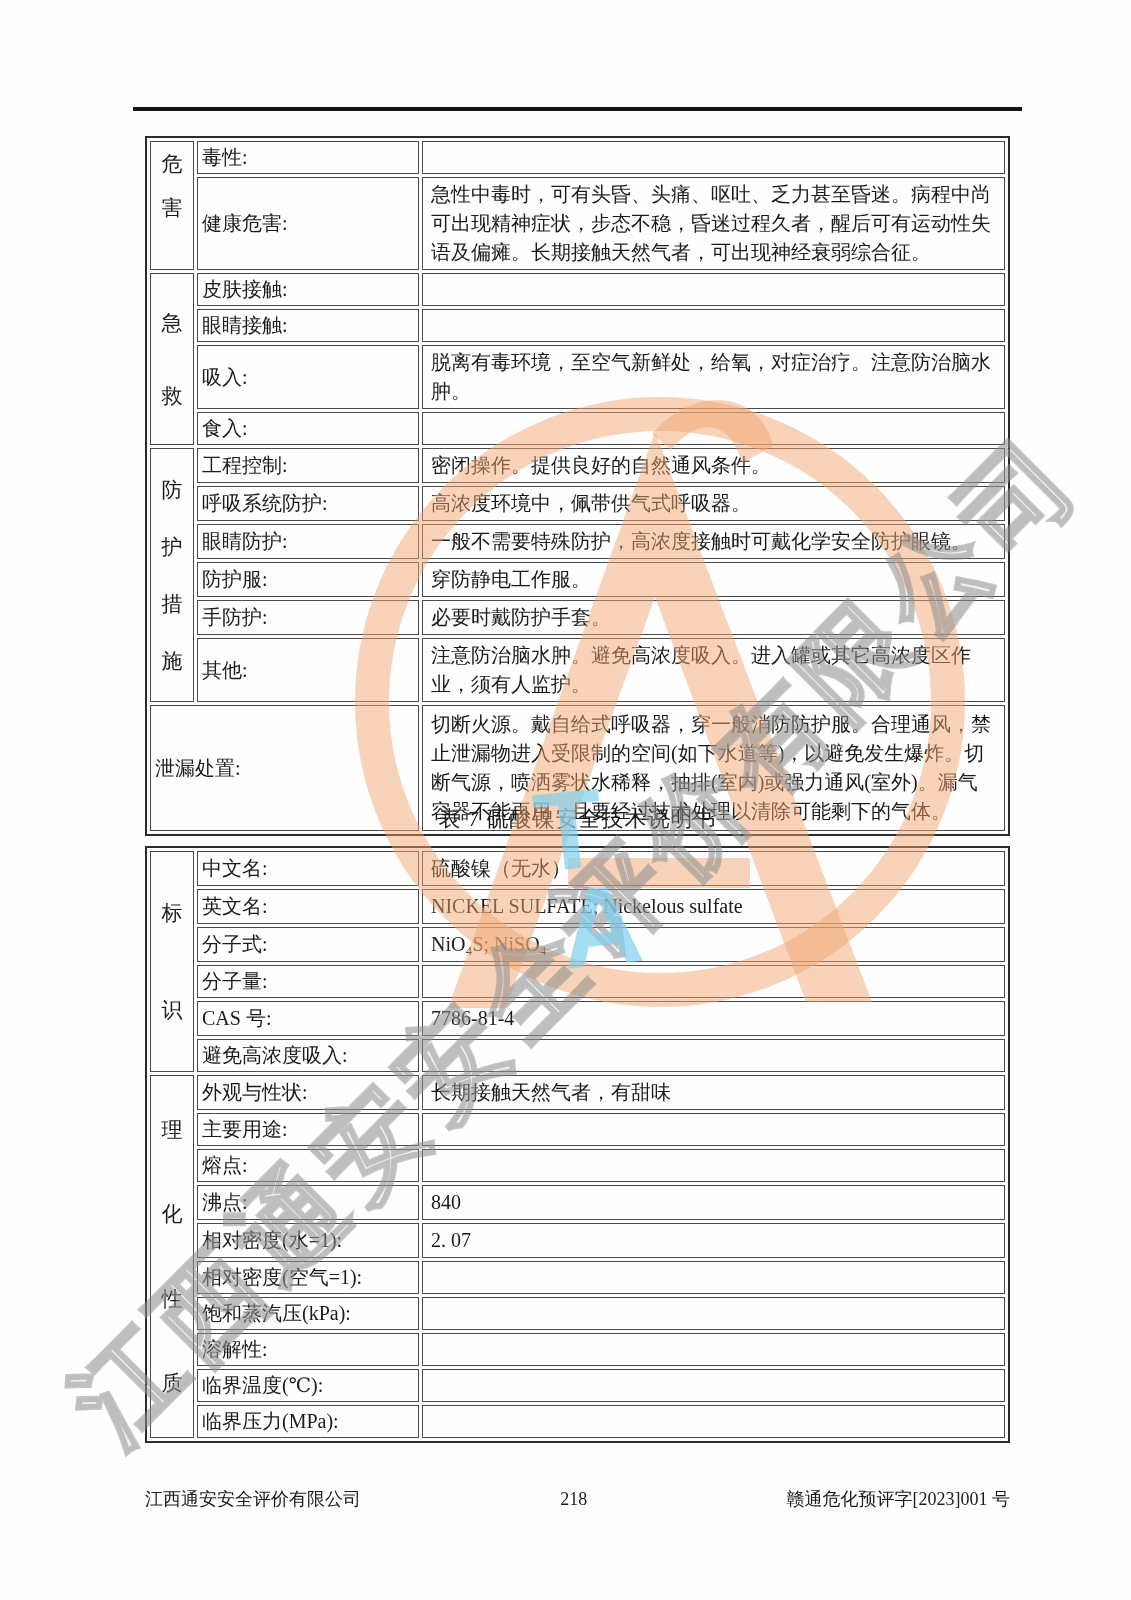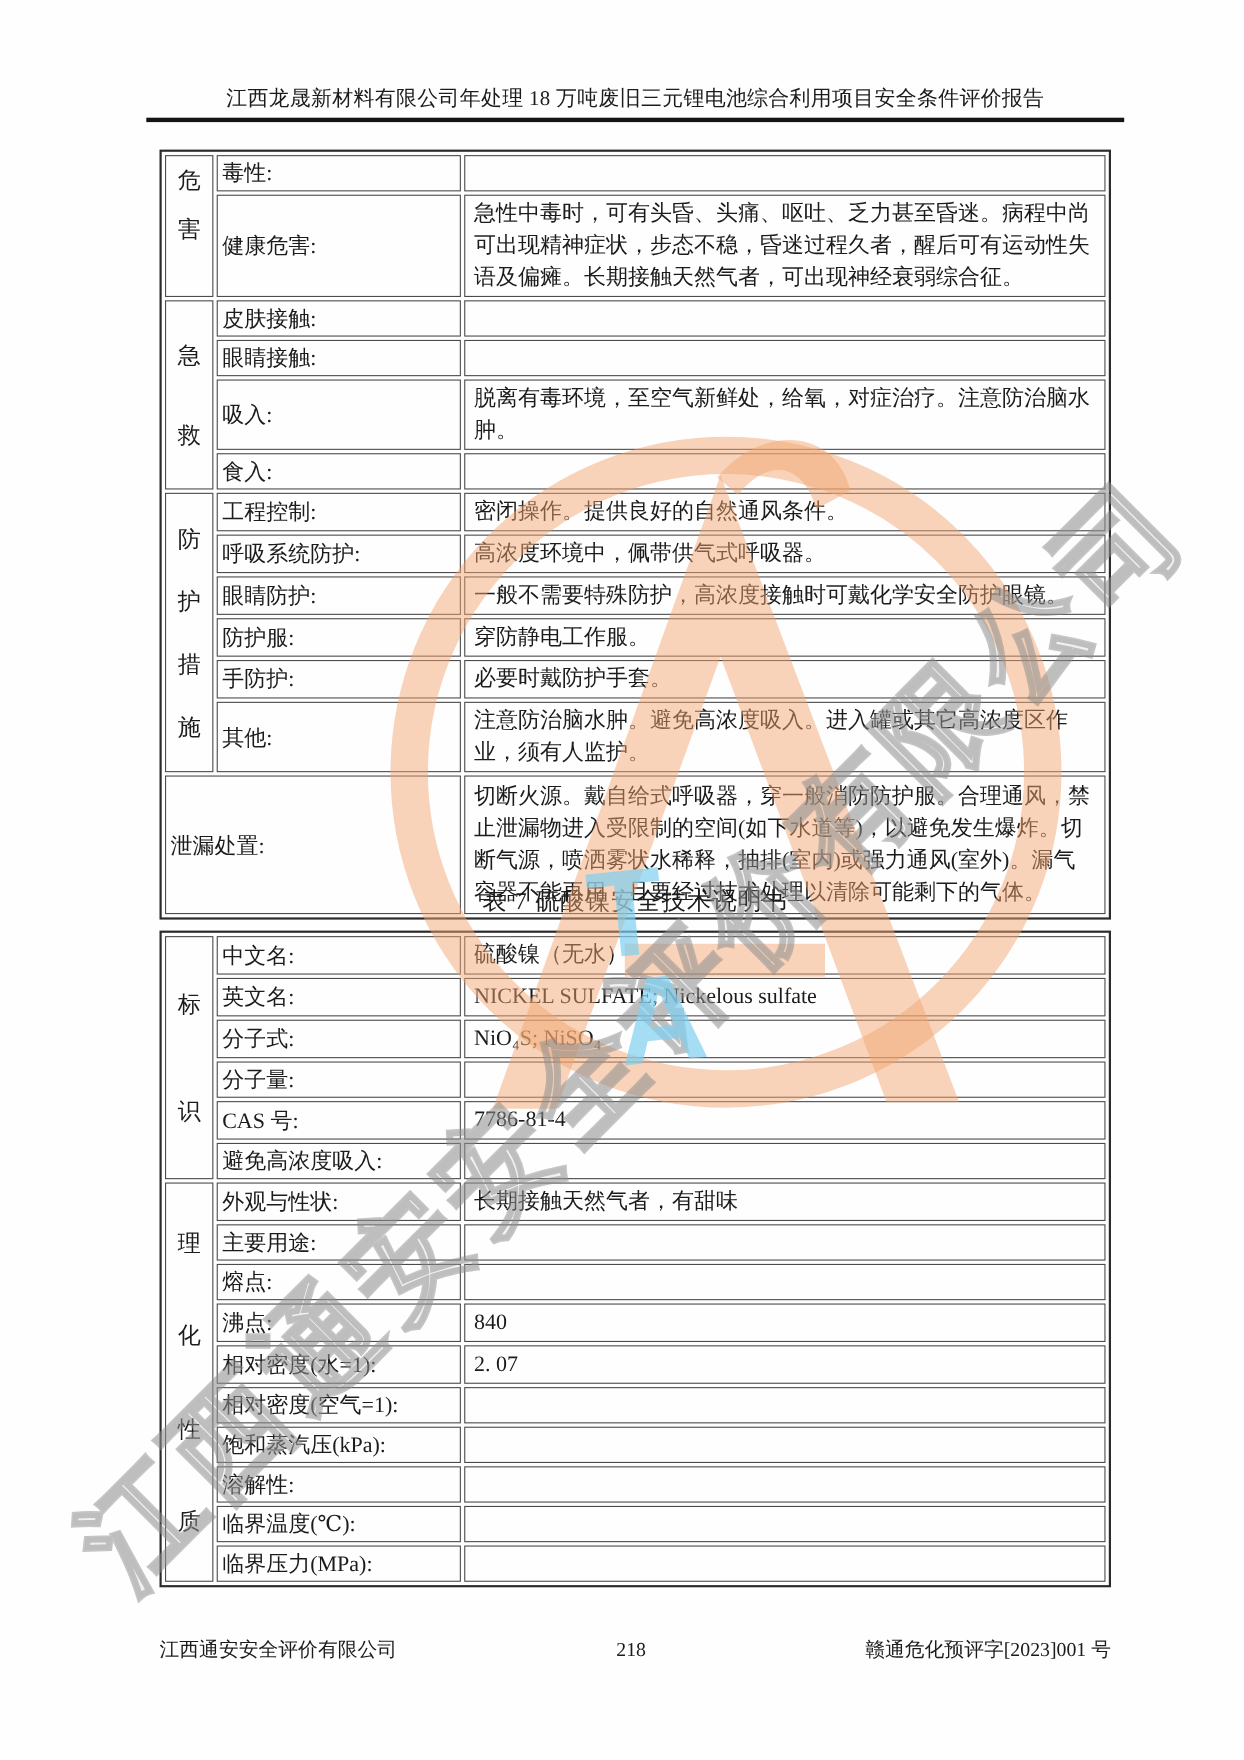--- a/index.html
+++ b/index.html
@@ -78,21 +78,20 @@
         <path d="M 568 858 L 750 858 L 750 888 L 568 888 Z"></path>
         <path d="M 652 434 C 694 384 760 390 773 446 L 742 463 C 730 420 698 416 671 450 Z"></path>
       </g>
     </svg>
     <div class="wm-diag">江西通安安全评价有限公司</div>
     <div class="wm-ta"><span>T</span><span class="ta2">A</span></div>
   </div>
 
   <div class="content">
 
-    <div class="report-header">江西龙晟新材料有限公司年处理 18 万吨废旧三元锂电池综合利用项目安全条件评价报告</div>
     <div class="header-rule"></div>
 
     <table class="doc" id="table1">
       <colgroup>
           <col style="width:44px">
           <col style="width:222px">
           <col>
         </colgroup>
       <tbody>
           <tr style="height:30px">

